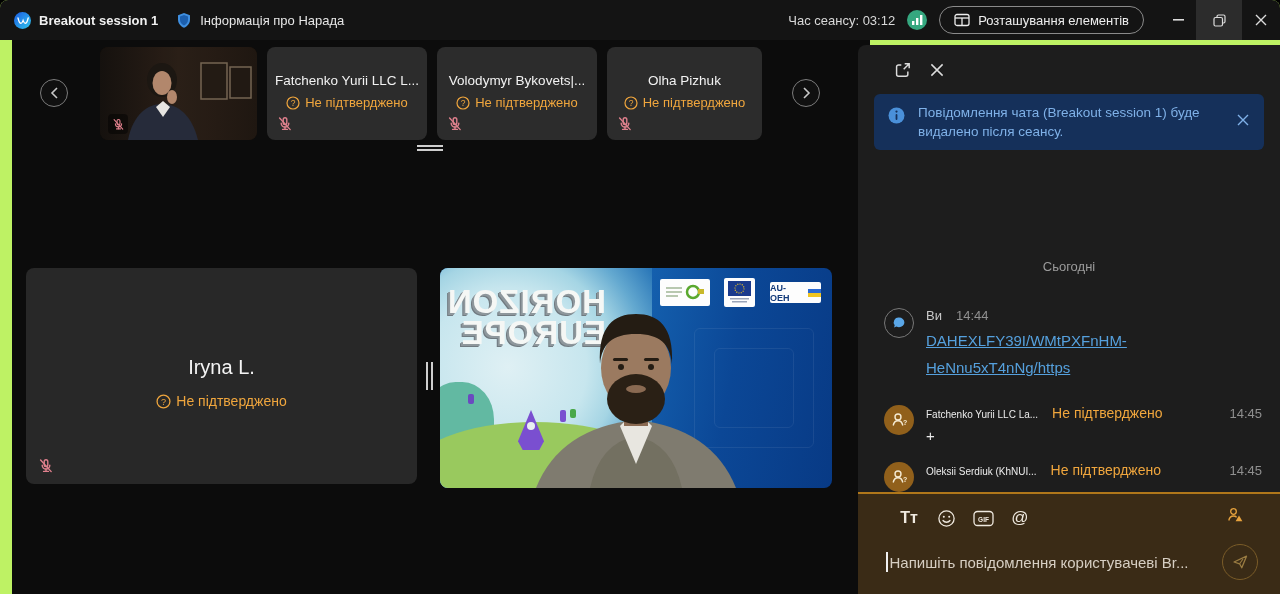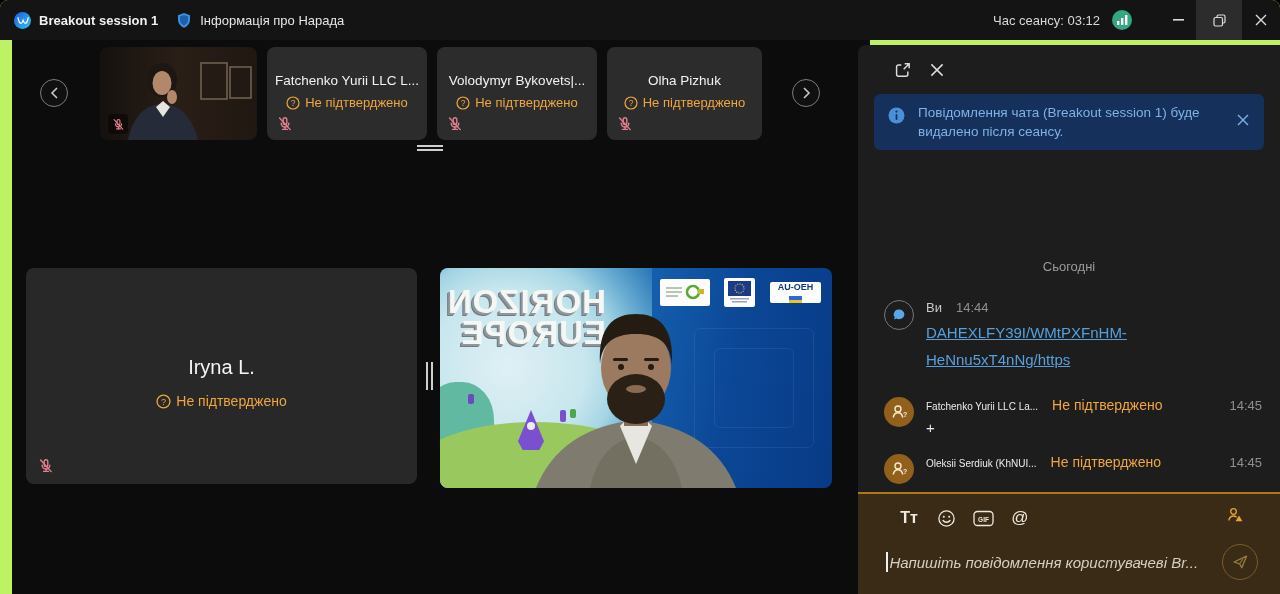--- a/index.html
+++ b/index.html
@@ -70,37 +70,37 @@
   .rocket::after { content:""; position:absolute; left:9px; top:12px; width:8px; height:8px;
     border-radius:50%; background:#e8eef2; }
   .fig { position:absolute; width:6px; height:12px; border-radius:2px; }
   .mirror-text { position:absolute; left:6px; top:18px; width:160px;
     transform:scaleX(-1); font-weight:800; font-size:33px; line-height:0.95;
     color:#f5f7f5; letter-spacing:1px;
     text-shadow:2px 2px 0 #8e979c, 3px 3px 0 #707a80; }
   .circuit { position:absolute; border:1px solid rgba(255,255,255,0.07); border-radius:6px; }
   .badge { position:absolute; background:#fdfdfd; border-radius:2px; }
   .badge3 { display:flex; align-items:center; justify-content:center; gap:4px;
-    font-size:9px; font-weight:800; color:#123a7a; transform:scaleX(1);flex-direction:column; }
+    font-size:9px; font-weight:800; color:#123a7a; transform:scaleX(1); }
   .ua-flag { width:13px; height:8px; background:linear-gradient(#2a6ad4 50%,#f0c521 50%); }
   .person-svg { position:absolute; left:0; top:0; }
   
   .chat { position:absolute; left:858px; top:45px; width:422px; height:549px;
     background:#1d1d1d; border-radius:8px 0 0 0; }
   .chat-header { display:flex; align-items:center; padding:16px 28px 0 20px; }
   .chat-title { font-size:15px; font-weight:700; color:#f2f2f2; flex:1; }
   .icon-btn { width:18px; height:18px; color:#dcdcdc; margin-left:16px; cursor:pointer; flex:none; }
   .banner { position:relative; margin:15px 16px 0 16px; height:56px; background:#15305a;
     border-radius:6px; padding:9px 22px 0 44px; }
   .banner .info-ic { position:absolute; left:14px; top:13px; }
   .banner-text { color:#7fb1e8; font-size:13.5px; line-height:19px; }
   .banner-close { position:absolute; right:14px; top:19px; width:14px; height:14px; color:#7fb1e8; cursor:pointer; }
   .chat-scroll { position:absolute; left:0; right:0; top:150px; bottom:102px; padding:0 16px; overflow:hidden; }
   .date-divider { text-align:center; margin-top:64px; font-size:13px; color:#9b9b9b; }
-  .msg { display:flex; margin-top:26px; }
+  .msg { display:flex; margin-top:34px; }
   .avatar { width:30px; height:30px; border-radius:50%; flex:none; margin-left:10px;
     display:flex; align-items:center; justify-content:center; }
   .avatar-ring { border:1.5px solid #787878; background:#1d1d1d; }
   .avatar-brown { background:#91601b; }
   .msg-body { margin-left:12px; flex:1; min-width:0; }
   .msg-head { display:flex; align-items:baseline; font-size:13px; color:#c8c8c8; }
   .msg-head .sender { color:#c9c9c9; }
   .msg-head .sender-white { color:#ececec; font-size:10px; }
   .msg-head .time { color:#8f8f8f; margin-left:14px; }
   .msg-head .time-right { margin-left:auto; margin-right:2px; color:#8f8f8f; }
@@ -110,21 +110,21 @@
     text-decoration:underline; cursor:pointer; }
   .plus-text { margin-top:6px; font-size:15px; color:#eaeaea; }
   .composer { position:absolute; left:0; right:0; bottom:0; height:102px;
     background:#3a2b16; border-top:2px solid #b0771a; }
   .composer-toolbar { display:flex; align-items:center; padding:13px 0 0 40px; gap:15px;
     color:#efe9df; }
   .tool { height:22px; min-width:22px; display:flex; align-items:center; justify-content:center; cursor:pointer; }
   .tool-tt { font-size:16px; font-weight:600; letter-spacing:0; }
   .tool-at { font-size:17px; font-weight:400; }
   .person-warn { position:absolute; right:36px; top:12px; width:18px; height:18px; color:#e8a33d; }
-  .input-row { position:absolute; left:28px; right:70px; top:58px; display:flex; align-items:center;font-style:italic; }
+  .input-row { position:absolute; left:28px; right:70px; top:58px; display:flex; align-items:center; }
   .caret { width:1.5px; height:20px; background:#f0f0f0; margin-right:2px; }
   .placeholder { font-size:15px; color:#d6cec2; white-space:nowrap; overflow:hidden; }
   .send-btn { position:absolute; right:22px; top:50px; width:36px; height:36px;
     border-radius:50%; border:1.5px solid #7a5c28; display:flex; align-items:center;
     justify-content:center; color:#9a7c42; cursor:pointer; }
   svg { display:block; }
 </style>
 </head>
 <body>
 
@@ -149,20 +149,28 @@
     <span class="meeting-info-label">Інформація про Нарада</span>
     <div class="tb-spacer"></div>
     <span class="session-time">Час сеансу: 03:12</span>
     <div class="conn-dot">
       <svg width="11" height="10" viewBox="0 0 11 10">
         <rect x="0" y="6" width="2.4" height="4" fill="#fff"></rect>
         <rect x="4" y="3" width="2.4" height="7" fill="#fff"></rect>
         <rect x="8" y="0" width="2.4" height="10" fill="#fff"></rect>
       </svg>
     </div>
+    <button class="layout-btn">
+      <svg width="16" height="14" viewBox="0 0 16 14">
+        <rect x="1" y="1.5" width="14" height="11" rx="2" stroke="#ededed" stroke-width="1.3" fill="none"></rect>
+        <line x1="1" y1="5" x2="15" y2="5" stroke="#ededed" stroke-width="1.3"></line>
+        <line x1="8" y1="5" x2="8" y2="12.5" stroke="#ededed" stroke-width="1.3"></line>
+      </svg>
+      <span>Розташування елементів</span>
+    </button>
     <div class="win-btn win-min">
       <svg width="11" height="2" viewBox="0 0 11 2">
           <rect width="11" height="1.6" fill="#dcdcdc"></rect>
         </svg>
     </div>
     <div class="win-btn win-restore">
       <svg width="13" height="13" viewBox="0 0 13 13">
         <rect x="1" y="3.5" width="8.5" height="8.5" rx="1.5" stroke="#dcdcdc" stroke-width="1.2" fill="none"></rect>
         <path d="M4 3.5V2.5A1.5 1.5 0 0 1 5.5 1h5A1.5 1.5 0 0 1 12 2.5v5A1.5 1.5 0 0 1 10.5 9h-1" stroke="#dcdcdc" stroke-width="1.2" fill="none"></path>
       </svg>

